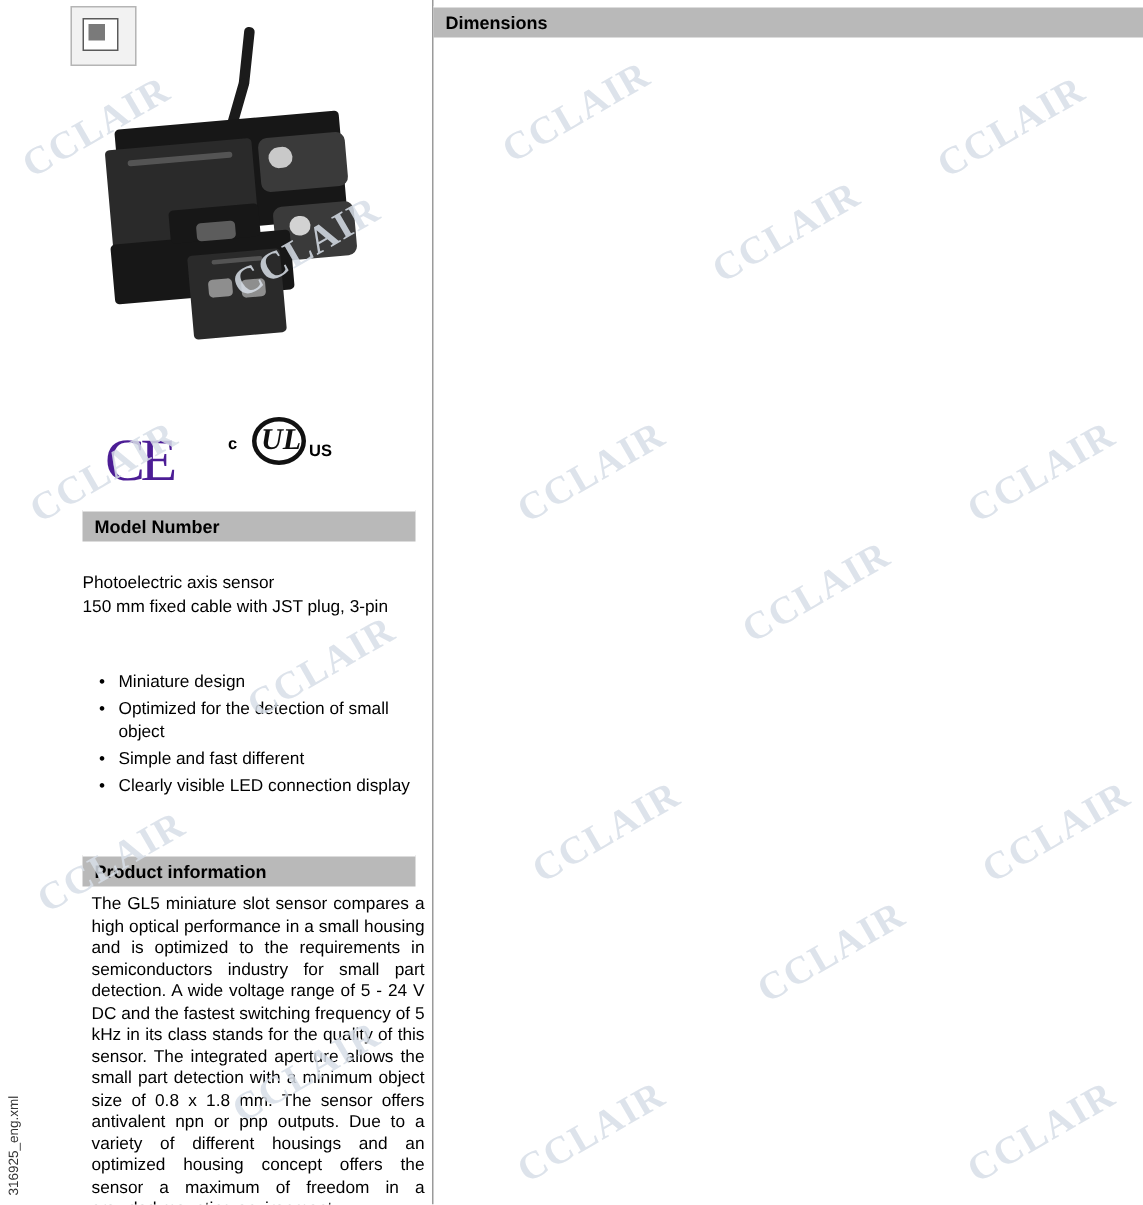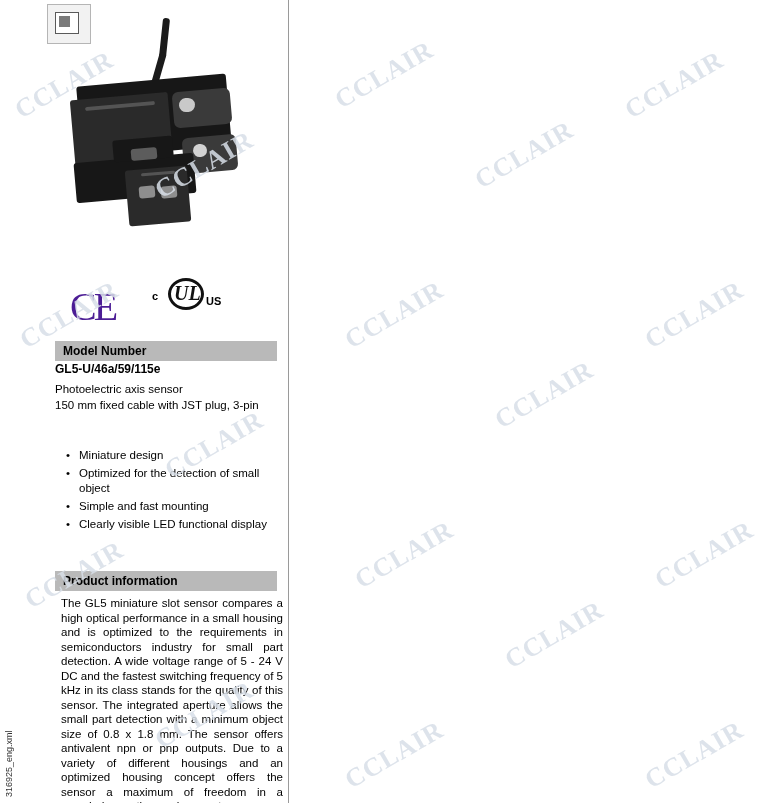--- a/index.html
+++ b/index.html
@@ -314,42 +314,42 @@
       <div class="ce">CE</div>
       <div class="ul-mark">
         <div class="circle"></div>
         <div class="ul-text">UL</div>
         <div class="c-left">c</div>
         <div class="us-right">US</div>
       </div>
     </div>
 
     <div class="secbar left" style="top:340px;">Model Number</div>
-    <div class="lefttext model-name" style="top:362px;">GL5-U/46a/59/115e</div>
     <div class="lefttext" style="top:382px;">Photoelectric axis sensor</div>
     <div class="lefttext" style="top:398px;">150 mm fixed cable with JST plug, 3-pin</div>
 
     <div class="lefttext" style="top:448px; left:61px; width:222px;">
       <ul class="features">
         <li>Miniature design</li>
         <li>Optimized for the detection of small object</li>
-        <li>Simple and fast mounting</li>
-        <li>Clearly visible LED functional display</li>
+        <li>Simple and fast different</li>
+        <li>Clearly visible LED connection display</li>
       </ul>
     </div>
 
     <div class="secbar left" style="top:570px;">Product information</div>
     <div class="lefttext" id="prodinfo" style="top:596px;">
       <p>The GL5 miniature slot sensor compares a high optical performance in a small housing and is optimized to the requirements in semiconductors industry for small part detection. A wide voltage range of 5 - 24 V DC and the fastest switching frequency of 5 kHz in its class stands for the quality of this sensor. The integrated aperture allows the small part detection with a minimum object size of 0.8 x 1.8 mm. The sensor offers antivalent npn or pnp outputs. Due to a variety of different housings and an optimized housing concept offers the sensor a maximum of freedom in a crowded mounting environment.</p>
     </div>
 
     <div id="doccode">316925_eng.xml</div>
   </div>
 
   <div id="right-col">
+    <div class="secbar right" style="left:0; top:4px; width:474px;">Dimensions</div>
 
   </div>
 
   <div id="dimarea">
 
     <div class="part" style="left:118px; top:40px; width:24px; height:108px;"></div>
     <div class="part fill" style="left:130px; top:52px; width:14px; height:28px;"></div>
     <div class="part" style="left:118px; top:108px; width:98px; height:40px;"></div>
     <div class="part" style="left:192px; top:40px; width:24px; height:108px;"></div>
     <div class="part fill2" style="left:160px; top:40px; width:16px; height:54px;"></div>

